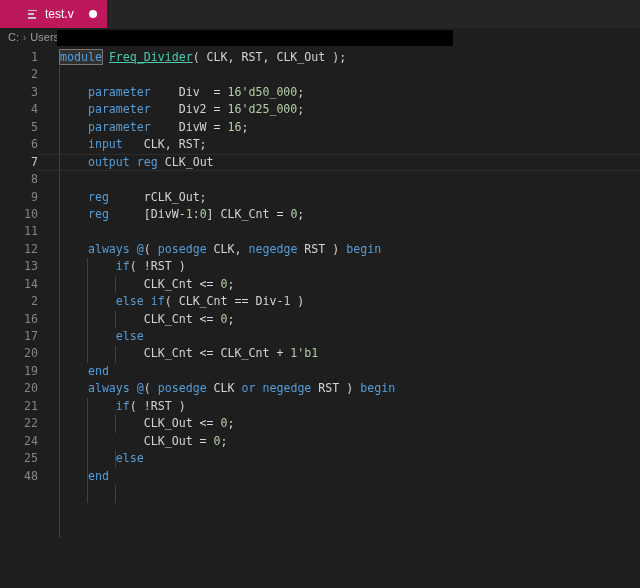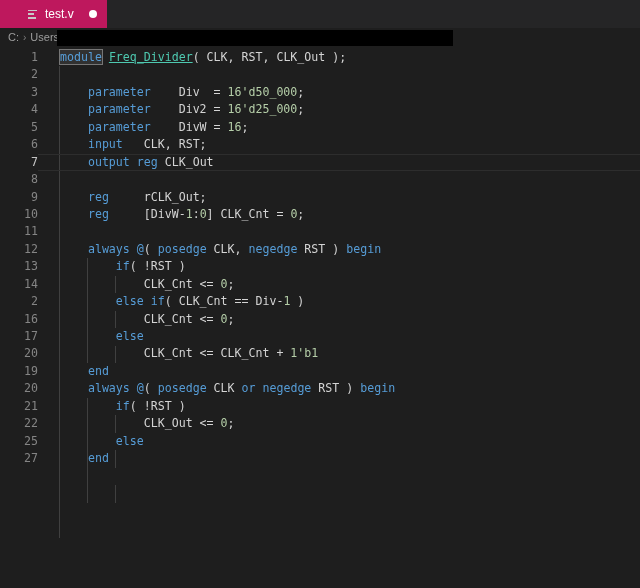--- a/index.html
+++ b/index.html
@@ -163,21 +163,25 @@
       </div>
       <div class="row">
         <span class="gutter">21</span>
         <span class="code"><span class="tok-plain">        </span><span class="tok-kw">if</span><span class="tok-plain">( !RST )</span></span>
       </div>
       <div class="row">
         <span class="gutter">22</span>
         <span class="code"><span class="tok-plain">            CLK_Out &lt;= </span><span class="tok-num">0</span><span class="tok-plain">;</span></span>
       </div>
       <div class="row">
+        <span class="gutter">24</span>
+        <span class="code"><span class="tok-plain">            CLK_Out = </span><span class="tok-num">0</span><span class="tok-plain">;</span></span>
+      </div>
+      <div class="row">
         <span class="gutter">25</span>
         <span class="code"><span class="tok-plain">        </span><span class="tok-kw">else</span></span>
       </div>
       <div class="row">
-        <span class="gutter">27</span>
+        <span class="gutter">48</span>
         <span class="code"><span class="tok-plain">    </span><span class="tok-kw">end</span></span>
       </div>
     </div>
 </div>
 
 </body></html>

